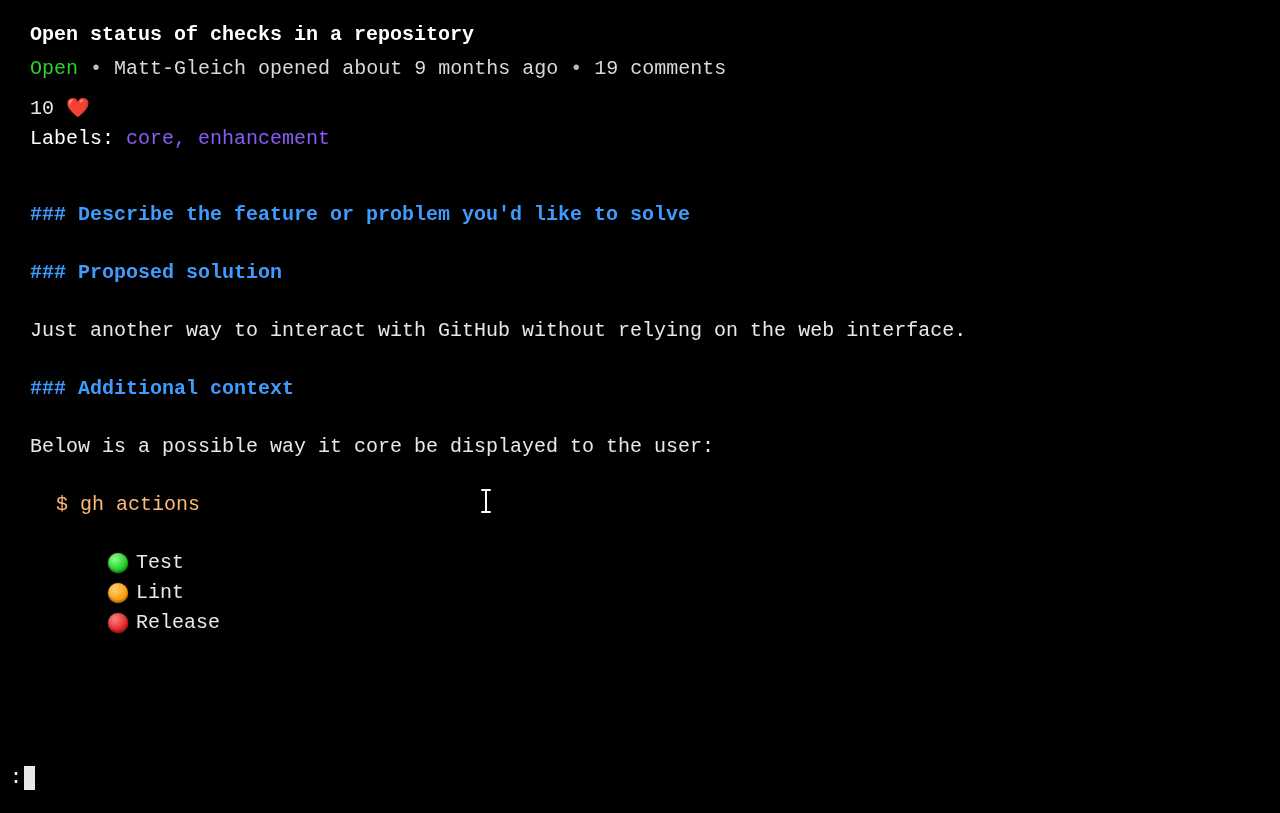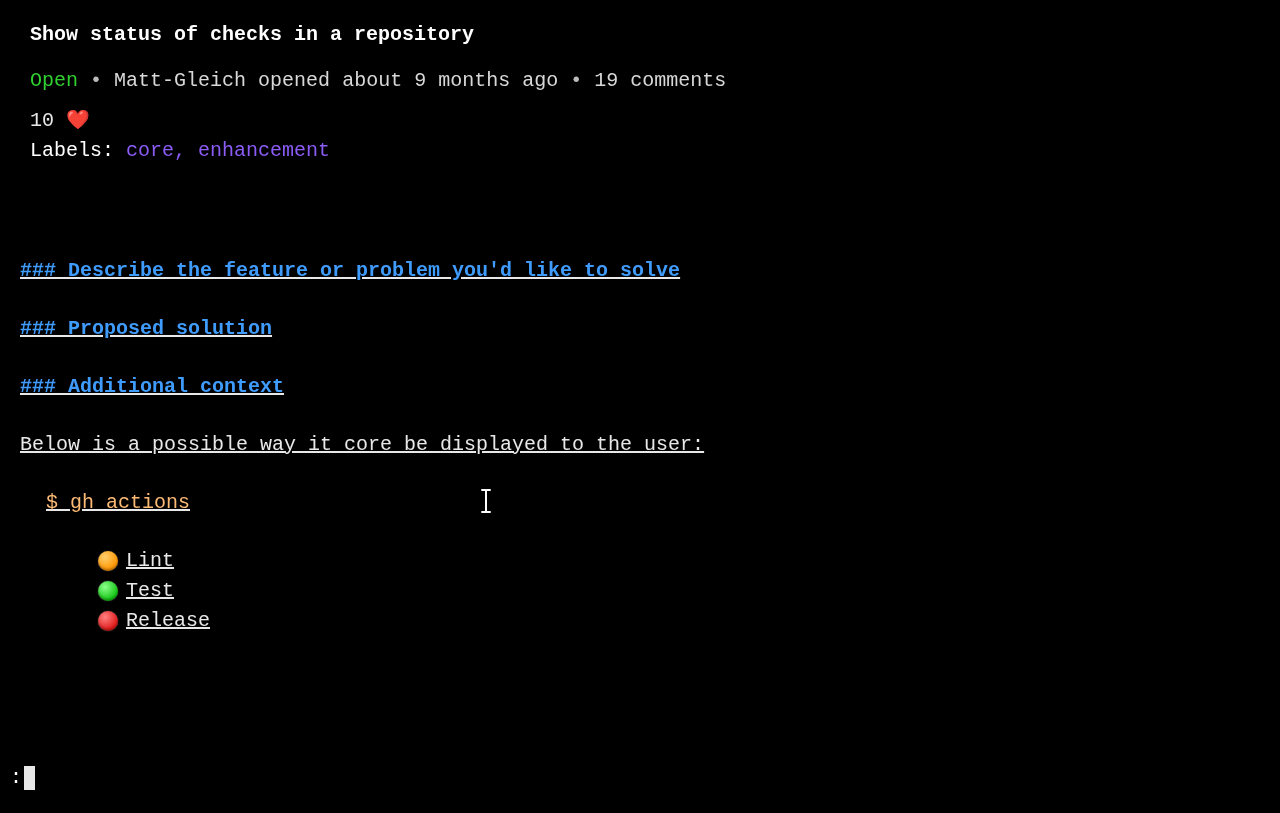--- a/index.html
+++ b/index.html
@@ -15,21 +15,21 @@
       position: relative;
     }
     .term {
       padding: 20px 30px 0 30px;
     }
     .title {
       color: #ffffff;
       font-weight: bold;
     }
     .meta-line {
-      margin-top: 16px;
+      margin-top: 4px;
     }
     .open {
       color: #30d030;
     }
     .bullet {
       color: #bbbbbb;
     }
     .gray {
       color: #d8d8d8;
     }
@@ -42,23 +42,22 @@
     }
     .reaction {
       margin-top: 10px;
       color: #e8e8e8;
     }
     .heart {
       font-size: 19px;
       vertical-align: baseline;
     }
     .body {
-      padding: 0 20px;
-      margin-top: 90px;
-      text-decoration: underline;
+      padding: 0 30px;
+      margin-top: 46px;
     }
     .heading {
       color: #3f9bfc;
       font-weight: bold;
     }
     .para {
       margin-top: 28px;
       color: #e8e8e8;
       max-width: 1000px;
     }
@@ -115,21 +114,21 @@
       left: 478px;
       color: #ffffff;
       pointer-events: none;
     }
     .ibeam svg { display: block; }
   </style>
 </head>
 <body>
 
 <div class="term">
-  <div class="title">Show status of checks in a repository</div>
+  <div class="title">Open status of checks in a repository</div>
   <div class="meta-line">
     <span class="open">Open</span>
     <span class="bullet">•</span>
     <span class="gray">Matt-Gleich</span>
     <span class="gray">opened</span>
     <span class="gray">about 9 months ago</span>
     <span class="bullet">•</span>
     <span class="gray">19</span>
     <span class="gray">comments</span>
   </div>
@@ -141,34 +140,35 @@
     <span class="labels-label">Labels:</span>
     <span> </span>
     <span class="labels-value">core, enhancement</span>
   </div>
 </div>
 
 <div class="body">
   <div class="heading">### Describe the feature or problem you'd like to solve</div>
   <div class="spacer"></div>
   <div class="heading">### Proposed solution</div>
+  <div class="para">Just another way to interact with GitHub without relying on the web interface.</div>
   <div class="spacer"></div>
   <div class="heading">### Additional context</div>
   <div class="para">Below is a possible way it core be displayed to the user:</div>
   <div class="cmd-indent">
     <span class="cmd">$ gh actions</span>
   </div>
   <div class="action-list">
     <div class="action-item">
+      <span class="dot dot-green"></span>
+      <span>Test</span>
+    </div>
+    <div class="action-item">
       <span class="dot dot-orange"></span>
       <span>Lint</span>
-    </div>
-    <div class="action-item">
-      <span class="dot dot-green"></span>
-      <span>Test</span>
     </div>
     <div class="action-item">
       <span class="dot dot-red"></span>
       <span>Release</span>
     </div>
   </div>
 </div>
 
 <div class="pager">
   <span>:</span>

